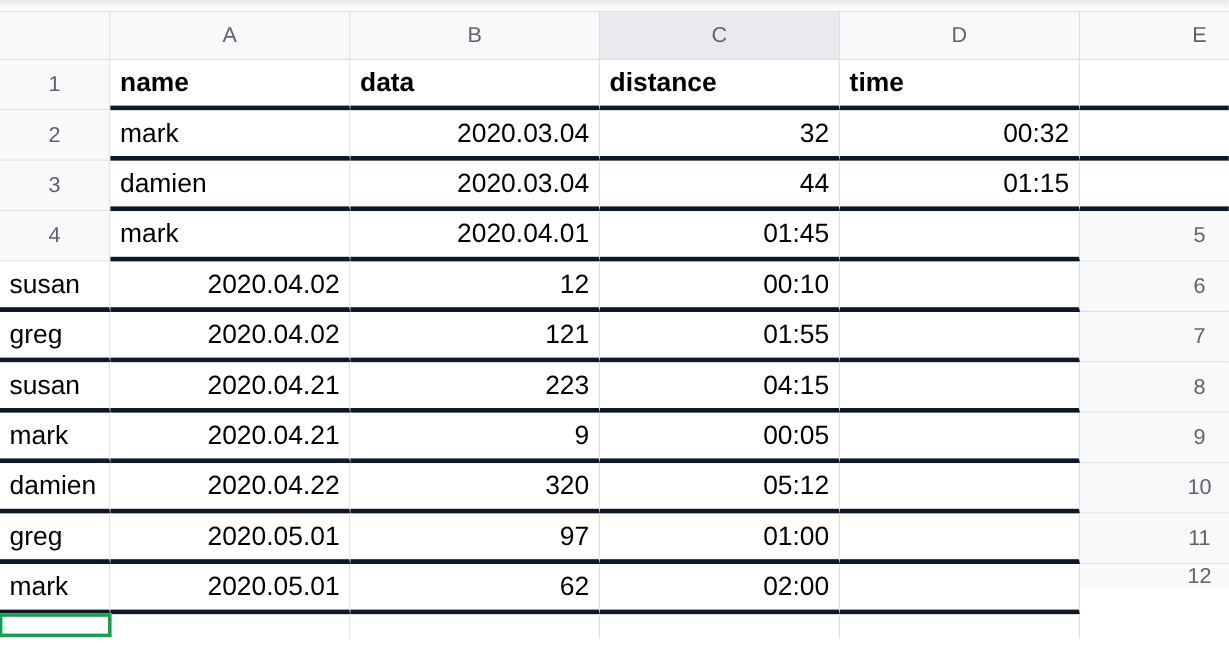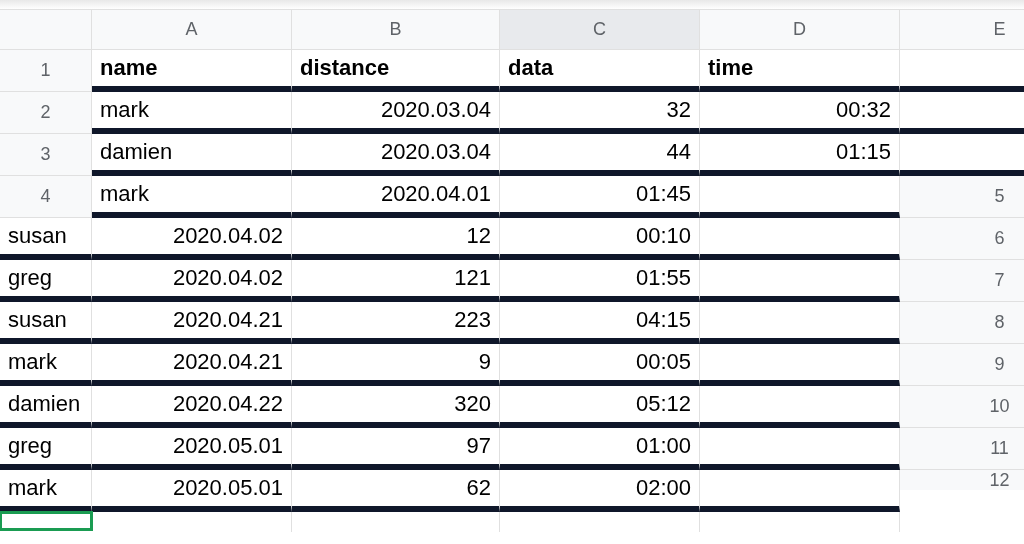--- a/index.html
+++ b/index.html
@@ -33,21 +33,21 @@
   }
   .col-header {
     height: 40px;
   }
   .corner { height: 40px; }
   .col-header.selected {
     background: #e8eaed;
   }
   .cell {
     border-right: 1px solid #e0e0e0;
-    border-bottom: 6px solid #0f172a;
+    border-bottom: 4px solid #0f172a;
     padding: 0 8px;
     display: flex;
     align-items: center;
     height: 42px;
     background: #fff;
     font-size: 22px;
   }
   .hdr { font-weight: bold; }
   .right { justify-content: flex-end; }
   .left { justify-content: flex-start; }
@@ -76,22 +76,22 @@
 
   <div class="corner"></div>
   <div class="col-header">A</div>
   <div class="col-header">B</div>
   <div class="col-header selected">C</div>
   <div class="col-header">D</div>
   <div class="col-header">E</div>
 
   <div class="row-header">1</div>
   <div class="cell hdr left">name</div>
+  <div class="cell hdr left">data</div>
   <div class="cell hdr left">distance</div>
-  <div class="cell hdr left">data</div>
   <div class="cell hdr left">time</div>
   <div class="cell"></div>
 
   <div class="row-header">2</div>
   <div class="cell left">mark</div>
   <div class="cell right">2020.03.04</div>
   <div class="cell right">32</div>
   <div class="cell right">00:32</div>
   <div class="cell"></div>
 

